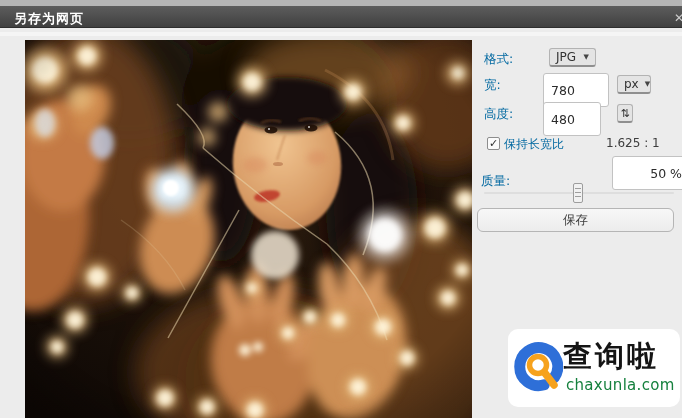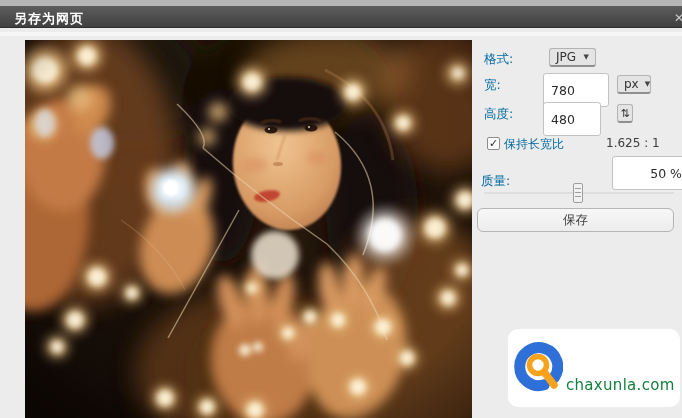--- a/index.html
+++ b/index.html
@@ -279,16 +279,17 @@
   <div class="slider-thumb"></div>
 
   <button class="save-btn">保存</button>
 
   <div class="watermark">
     <svg width="52" height="60" viewBox="0 0 52 60">
       <path d="M33.2,45.8 A19,19 0 1 1 43.3,38.5" fill="none" stroke="#2e6fd8" stroke-width="11" stroke-linecap="round"></path>
       <circle cx="27" cy="26" r="8.5" fill="none" stroke="#f6a21d" stroke-width="5.5"></circle>
       <line x1="33.5" y1="33.5" x2="43" y2="46" stroke="#f6a21d" stroke-width="7.5" stroke-linecap="round"></line>
     </svg>
+    <span class="brand">查询啦</span>
     <span class="domain">chaxunla.com</span>
   </div>
 
 </div>
 
 </body></html>

